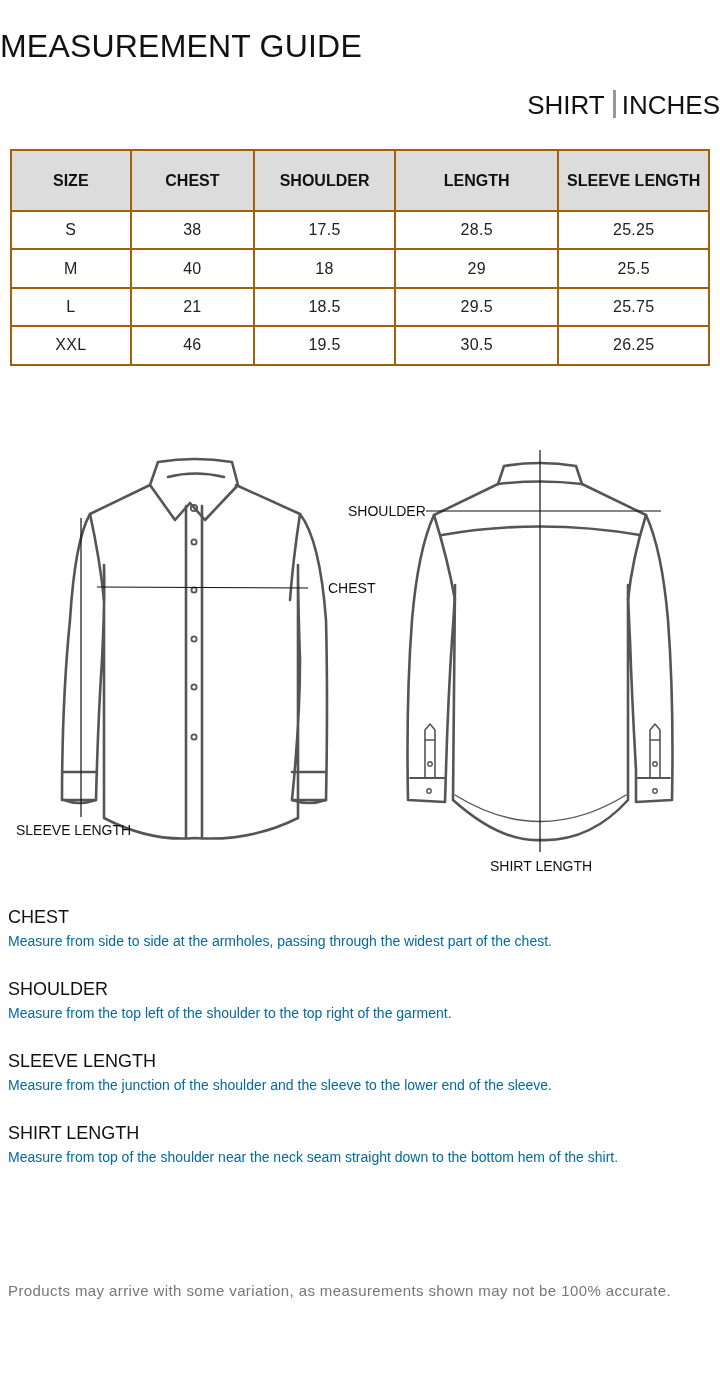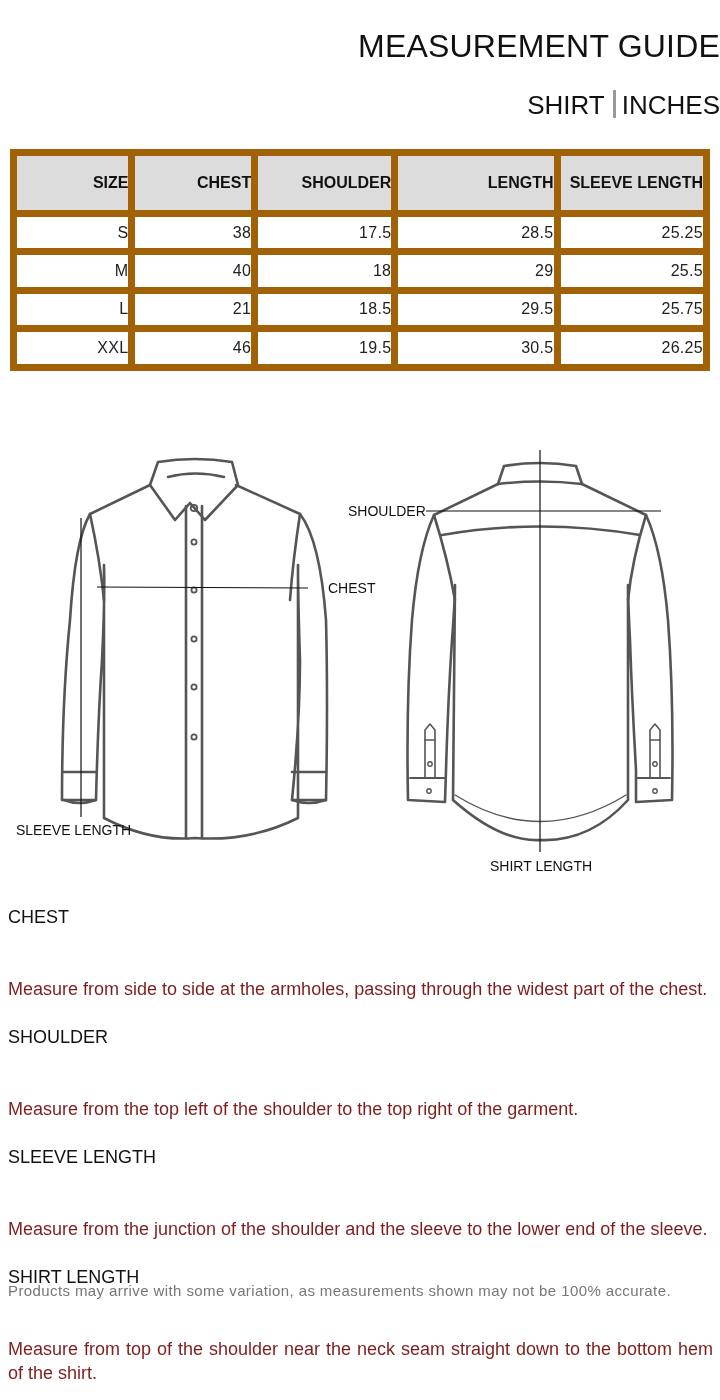--- a/index.html
+++ b/index.html
@@ -1,35 +1,35 @@
 <!DOCTYPE html>
 <html><head>
 <meta charset="utf-8">
 <style>
   * { box-sizing: border-box; margin: 0; padding: 0; }
   html, body { width: 720px; height: 1400px; background: #ffffff; overflow: hidden; }
   body { font-family: "Liberation Sans", sans-serif; color: #111; position: relative; }
 
-  .title { position: absolute; top: 28px; left: 0; width: 720px; text-align: right; font-size: 32px; font-weight: 400; letter-spacing: 0.2px; color: #111; }
+  .title { position: absolute; top: 28px; left: 0; width: 720px; text-align: left; font-size: 32px; font-weight: 400; letter-spacing: 0.2px; color: #111; }
   .subtitle { position: absolute; top: 90px; left: 0; width: 720px; text-align: right; font-size: 26px; color: #111; }
   .subtitle .sep { display: inline-block; width: 3px; height: 28px; background: #999; vertical-align: -4px; margin: 0 6px 0 8px; }
 
   table.size-table { position: absolute; top: 149px; left: 10px; width: 700px; border-collapse: collapse; }
-  .size-table th, .size-table td { border: 7px solid #a16207; text-align: right; }
+  .size-table th, .size-table td { border: 2px solid #a16207; text-align: center; }
   .size-table th { background: #dcdcdc; height: 61px; font-size: 16px; font-weight: 700; color: #111; }
   .size-table td { height: 38.4px; font-size: 16px; color: #222; letter-spacing: 0.3px; }
 
   .diagram { position: absolute; top: 440px; left: 0; width: 720px; height: 440px; }
   .diagram svg { position: absolute; top: 0; left: 0; }
   .diag-label { position: absolute; font-size: 14px; color: #111; white-space: nowrap; }
 
   .sections { position: absolute; top: 905px; left: 8px; width: 705px; }
   .section { margin-bottom: 24px; }
   .section h3 { font-size: 18px; font-weight: 400; line-height: 24px; color: #111; }
-  .section p { font-size: 18px; line-height: 24px; text-align: justify; color: #7f1d1d; margin-top: 48px; }
+  .section p { font-size: 14px; line-height: 24px; text-align: justify; color: #0369a1; }
 
   .notes { position: absolute; top: 1280px; left: 8px; width: 705px; }
   .notes p { font-size: 15px; line-height: 22px; color: #777; text-align: justify; letter-spacing: 0.4px; margin-bottom: 22px; }
 </style>
 </head>
 <body>
 
 <div class="title">MEASUREMENT GUIDE</div>
 <div class="subtitle">
   <span>SHIRT</span><span class="sep"></span><span>INCHES</span>

